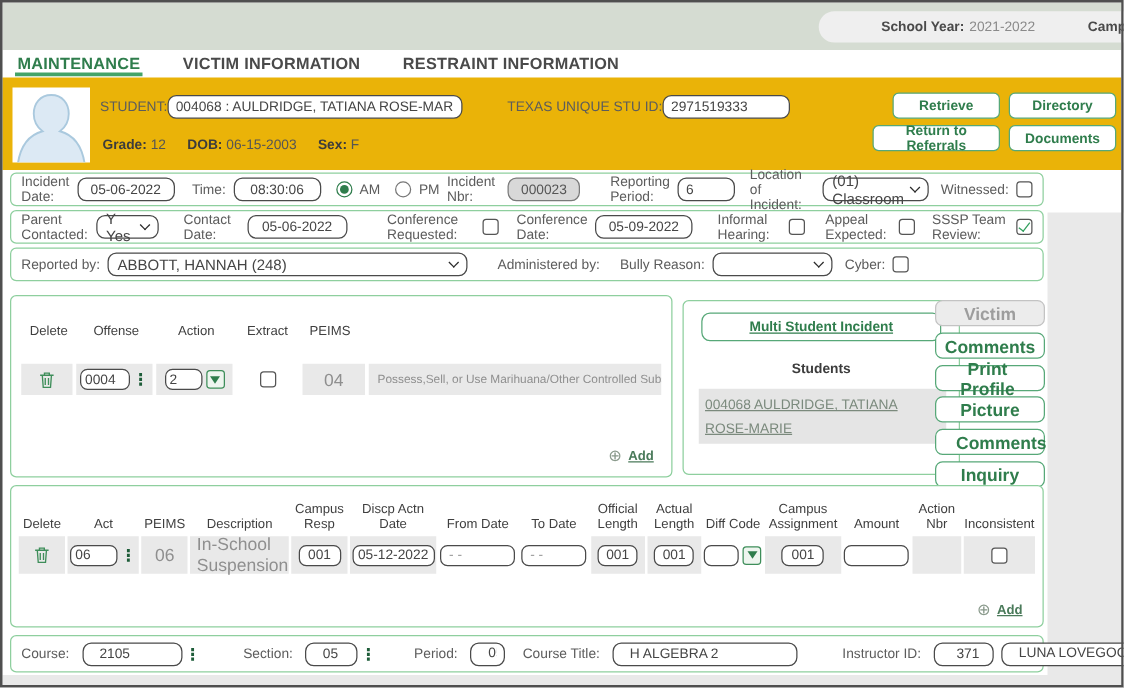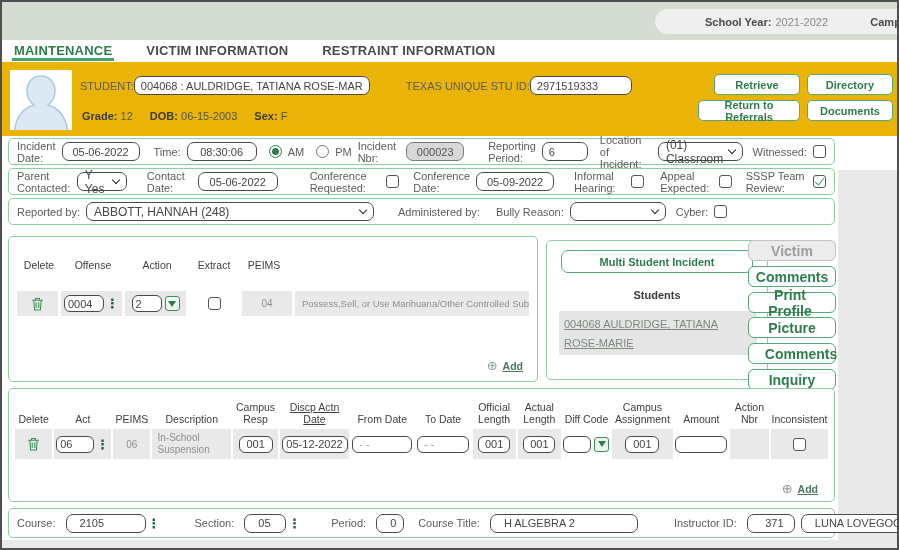--- a/index.html
+++ b/index.html
@@ -68,32 +68,32 @@
   .offense-panel { left:6px; top:100px; width:530px; height:146px; }
   .students-panel { left:544px; top:104px; width:222px; height:140px; }
   .action-panel { left:6px; top:252px; width:827px; height:114px; }
   .course-panel { left:6px; top:372px; width:827px; height:30px; display:flex; align-items:center; padding:0 8px; }
 
   .thead { display:flex; align-items:flex-end; font-size:10.5px; color:#3f3f3f; text-align:center; }
   .thead > div { line-height:1.15; }
   .trow { display:flex; align-items:stretch; margin-top:4px; }
   .cell { background:#e9e9e9; display:flex; align-items:center; justify-content:center; min-width:0; }
   .cell.white { background:transparent; }
-  .graytext { font-size:10px; color:#8f8f8f; }
+  .graytext { font-size:14px; color:#8f8f8f; }
   .dots { color:#1d5c38; font-weight:bold; font-size:13px; line-height:11px; margin-left:2px; flex:none; }
   .dd-btn { width:15px; height:15px; border:1px solid #3e8e5a; border-radius:3px; background:#eef5ef; margin-left:3px;
             display:inline-flex; align-items:center; justify-content:center; flex:none; }
   .dd-btn::after { content:""; border-left:4px solid transparent; border-right:4px solid transparent; border-top:6px solid #2f7d4c; }
   .trash { display:inline-flex; align-items:center; justify-content:center; }
   .addlink { position:absolute; display:flex; align-items:center; gap:5px; font-size:11px; }
   .addlink .circ { color:#8a9a8c; font-size:13px; }
   .addlink .txt { color:#4a7a5a; text-decoration:underline; font-weight:bold; font-size:10.5px; }
 
   
-  .multi-btn { margin:9px auto 16px auto; width:192px; height:23px; border-radius:7px; }
+  .multi-btn { margin:9px auto 16px auto; width:192px; height:23px; border-radius:7px;text-decoration:underline; }
   .students-head { text-align:center; font-size:11px; font-weight:bold; color:#3c3c3c; margin-top:15px; }
   .stu-link-wrap { margin:10px 10px 0 12px; background:#e5e5e5; padding:3px 5px; }
   .stu-link { font-size:11px; color:#7b8a7d; text-decoration:underline; line-height:1.45; }
 
   
   .sidebtn { position:absolute; left:746px; width:88px; height:21px; font-size:14px; border-radius:6px; }
   .sidebtn.disabled { background:#ececec; border-color:#c3c3c3; color:#9d9d9d; }
   .sb1{top:104px;} .sb2{top:130px;} .sb3{top:156px;padding-left:10px;} .sb4{top:181px;} .sb5{top:207px;padding-left:32px;} .sb6{top:233px;}
 
   
@@ -261,21 +261,21 @@
     <button class="btn sidebtn sb5">Comments</button>
     <button class="btn sidebtn sb6">Inquiry</button>
 
     <div class="panel action-panel">
       <div class="thead" style="margin:12px 6px 0 6px; gap:2px;">
         <div style="width:38px;">Delete</div>
         <div style="width:58px;">Act</div>
         <div style="width:38px;">PEIMS</div>
         <div style="width:80px;">Description</div>
         <div style="width:46px;">Campus Resp</div>
-        <div style="width:70px;text-decoration:underline;">Discp Actn Date</div>
+        <div style="width:70px;">Discp Actn Date</div>
         <div style="width:64px;">From Date</div>
         <div style="width:56px;">To Date</div>
         <div style="width:44px;">Official Length</div>
         <div style="width:44px;">Actual Length</div>
         <div style="width:48px;">Diff Code</div>
         <div style="width:62px;">Campus Assignment</div>
         <div style="width:54px;">Amount</div>
         <div style="width:40px;">Action Nbr</div>
         <div style="width:58px;">Inconsistent</div>
       </div>

